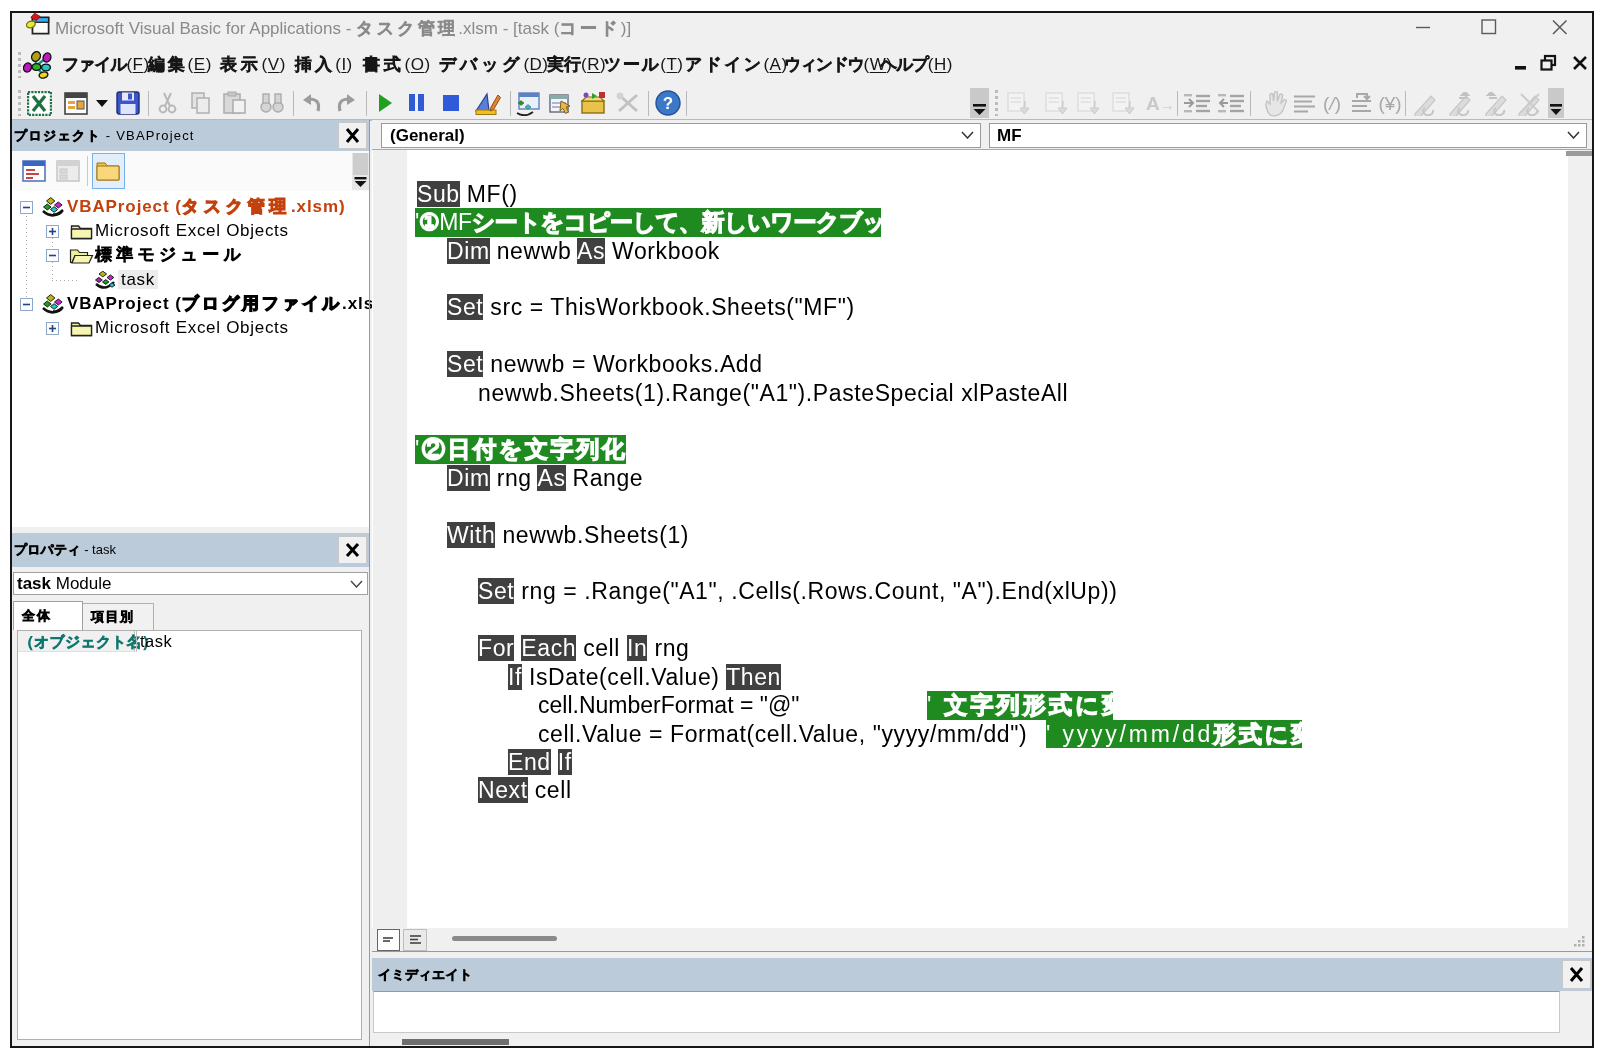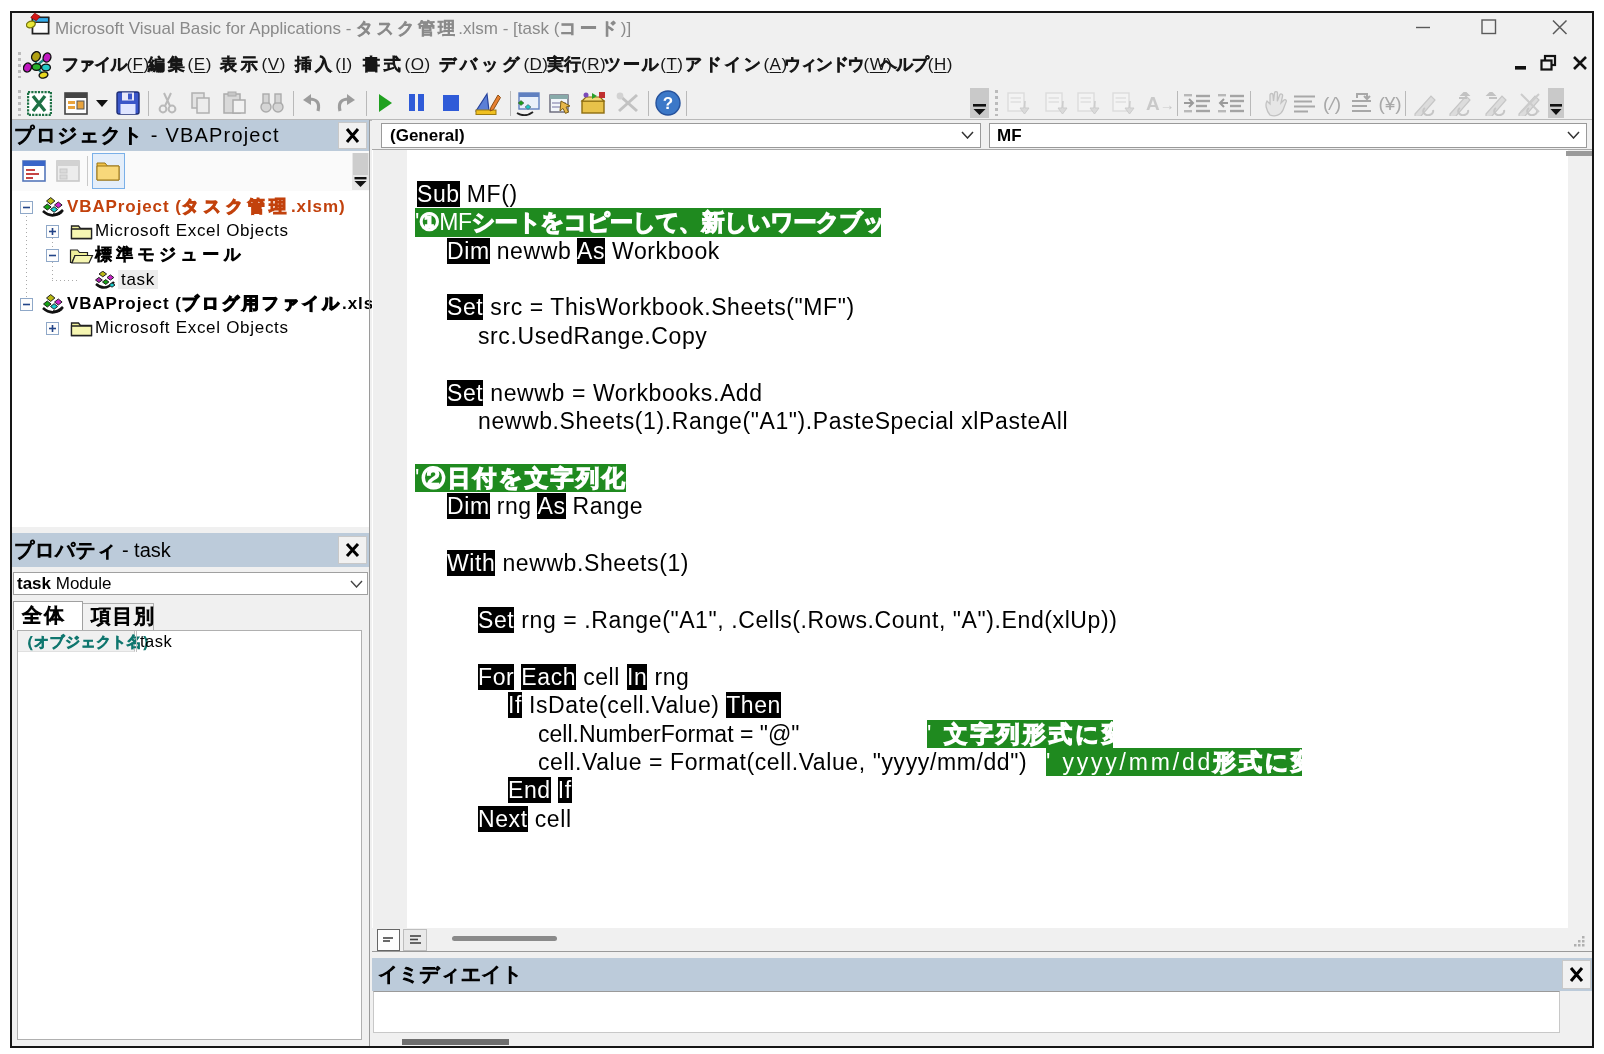--- a/index.html
+++ b/index.html
@@ -1,23 +1,23 @@
 <!DOCTYPE html>
 <html><head><meta charset="utf-8">
 <style>
 *{margin:0;padding:0;box-sizing:border-box}
 html,body{width:1604px;height:1054px;background:#fff;font-family:"Liberation Sans",sans-serif;overflow:hidden}
 body{position:relative}
 .abs{position:absolute}
 #win{left:10px;top:11px;width:1584px;height:1037px;border:2px solid #161616;background:#f0f0f0}
 .hdr{background:#bccbda}
 .menu{font-size:17px;color:#161616;letter-spacing:0.5px}
-.mt{font-size:20px;color:#000}
+.mt{font-size:13px;color:#000}
 svg{display:block}
-.k{background:#000000;color:#fff}
+.k{background:#404040;color:#fff}
 .c{background:#1f8a1f;color:#fff}
 .codeline{white-space:pre;height:28.42px;line-height:28.42px;position:relative;font-size:23px;letter-spacing:0.6px;color:#000}
 .j{letter-spacing:0px;-webkit-text-stroke:1.2px currentColor}
 .cs{-webkit-text-stroke:2.1px #fff}
 u{text-underline-offset:2px}
 </style></head><body>
 <div class="abs" id="win"></div>
 <div class="abs" style="left:26px;top:11px;width:28px;height:28px">
 <svg width="28" height="28" viewBox="0 0 26 26">
 <rect x="6" y="6" width="15" height="15" fill="#fdfdfd" stroke="#222" stroke-width="1.6"></rect>
@@ -521,21 +521,20 @@
 <div class="abs" style="left:372px;top:150px;width:1220px;height:778px;background:#fff"></div>
 <div class="abs" style="left:373px;top:150px;width:34px;height:778px;background:#efefef"></div>
 <div class="abs" style="left:1568px;top:150px;width:24px;height:778px;background:#f0f0f0"></div>
 <div class="abs" style="left:1566px;top:151px;width:26px;height:5px;background:#9a9a9a"></div>
 <div class="abs" style="left:408px;top:179.8px;width:1150px">
     <div class="codeline" style="padding-left:9px"><span class="k">Sub</span> MF()</div>
     <div class="codeline" style="padding-left:7px"><span class="c" style="display:inline-block;width:466px;overflow:hidden;letter-spacing:-0.4px">'<span class="cs">①</span>MF<span class="cs">シートをコピーして、新しいワークブックに貼り付け</span></span></div>
     <div class="codeline" style="padding-left:39px"><span class="k">Dim</span> newwb <span class="k">As</span> Workbook</div>
     <div class="codeline" style="padding-left:0px"></div>
     <div class="codeline" style="padding-left:39px"><span class="k">Set</span> src = ThisWorkbook.Sheets("MF")</div>
-    <div class="codeline" style="padding-left:70px">src.UsedRange.Copy</div>
     <div class="codeline" style="padding-left:0px"></div>
     <div class="codeline" style="padding-left:39px"><span class="k">Set</span> newwb = Workbooks.Add</div>
     <div class="codeline" style="padding-left:70px">newwb.Sheets(1).Range("A1").PasteSpecial xlPasteAll</div>
     <div class="codeline" style="padding-left:0px"></div>
     <div class="codeline" style="padding-left:7px"><span class="c" style="display:inline-block;width:211px;overflow:hidden;letter-spacing:2.6px">'<span class="cs">②日付を文字列化する</span></span></div>
     <div class="codeline" style="padding-left:39px"><span class="k">Dim</span> rng <span class="k">As</span> Range</div>
     <div class="codeline" style="padding-left:0px"></div>
     <div class="codeline" style="padding-left:39px"><span class="k">With</span> newwb.Sheets(1)</div>
     <div class="codeline" style="padding-left:0px"></div>
     <div class="codeline" style="padding-left:70px"><span class="k">Set</span> rng = .Range("A1", .Cells(.Rows.Count, "A").End(xlUp))</div>

